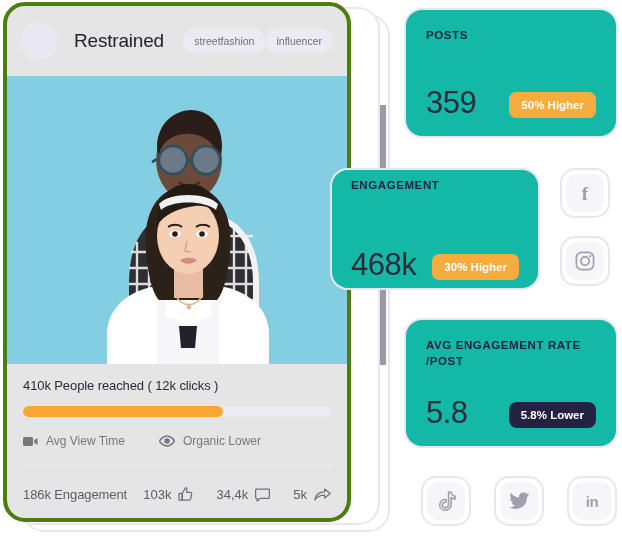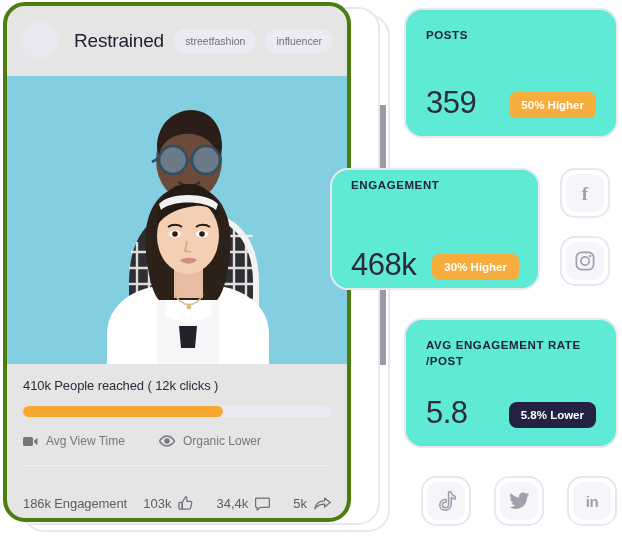--- a/index.html
+++ b/index.html
@@ -46,21 +46,21 @@
   .avatar {
     width:38px; height:38px; border-radius:50%;
     background:#e9e8f0; flex:0 0 38px;
   }
   .post-name {
     margin-left:16px;
     font-size:19px; color:#232231; font-weight:400;
     letter-spacing:-0.2px;
     white-space:nowrap;
   }
-  .tags { margin-left:auto; display:flex; gap:9px; }
+  .tags { margin-left:auto; display:flex; }
   .tag {
     background:#eceaf2; color:#6f6e7d;
     font-size:10.5px; border-radius:20px;
     padding:6px 11px; white-space:nowrap;
   }
 
   
   .photo {
     flex:0 0 288px; height:288px; position:relative;
     background:#83cee0; overflow:hidden;
@@ -81,31 +81,31 @@
 
   .legend { display:flex; align-items:center; margin-top:17px; }
   .legend-item { display:flex; align-items:center; font-size:12px; color:#77767f; }
   .legend-item + .legend-item { margin-left:34px; }
   .legend-item .ico { margin-right:8px; display:flex; align-items:center; }
 
   .divider { margin-top:17px; height:1px; background:#ededf2; }
 
   .engage-row {
     display:flex; align-items:center;
-    margin-top:30px; font-size:13px; color:#5d5c67;
+    margin-top:21px; font-size:13px; color:#5d5c67;
   }
   .engage-label { letter-spacing:-0.1px; }
   .metric { display:flex; align-items:center; margin-left:auto; }
   .metric + .metric { margin-left:23px; }
   .metric .num { margin-right:7px; }
   .metric .ico { display:flex; align-items:center; }
 
   
   .kpi {
-    position:absolute; background:#5eead4;
+    position:absolute; background:#14b8a6;
     border:2px solid #e8e7f1; border-radius:18px;
     padding:18px 20px; display:flex; flex-direction:column;
   }
   .kpi-title {
     font-size:11.5px; font-weight:bold; letter-spacing:0.6px;
     color:#23223a; line-height:1.35;
   }
   .kpi-bottom { margin-top:auto; display:flex; align-items:flex-end; }
   .kpi-value {
     font-size:31px; color:#2b2a39; font-weight:400; line-height:1;

